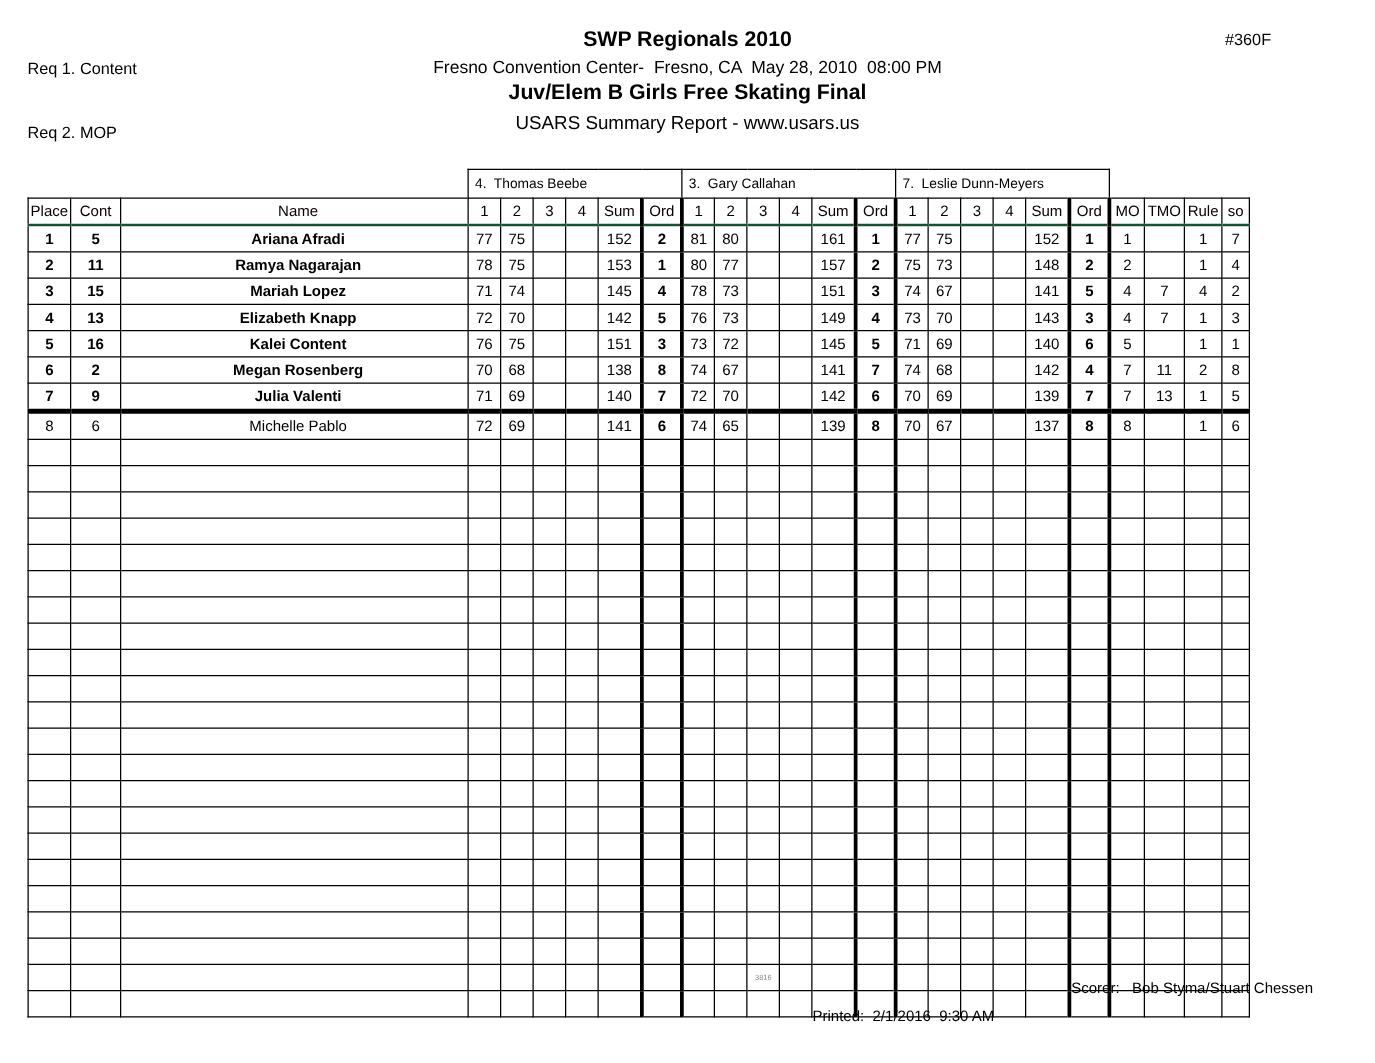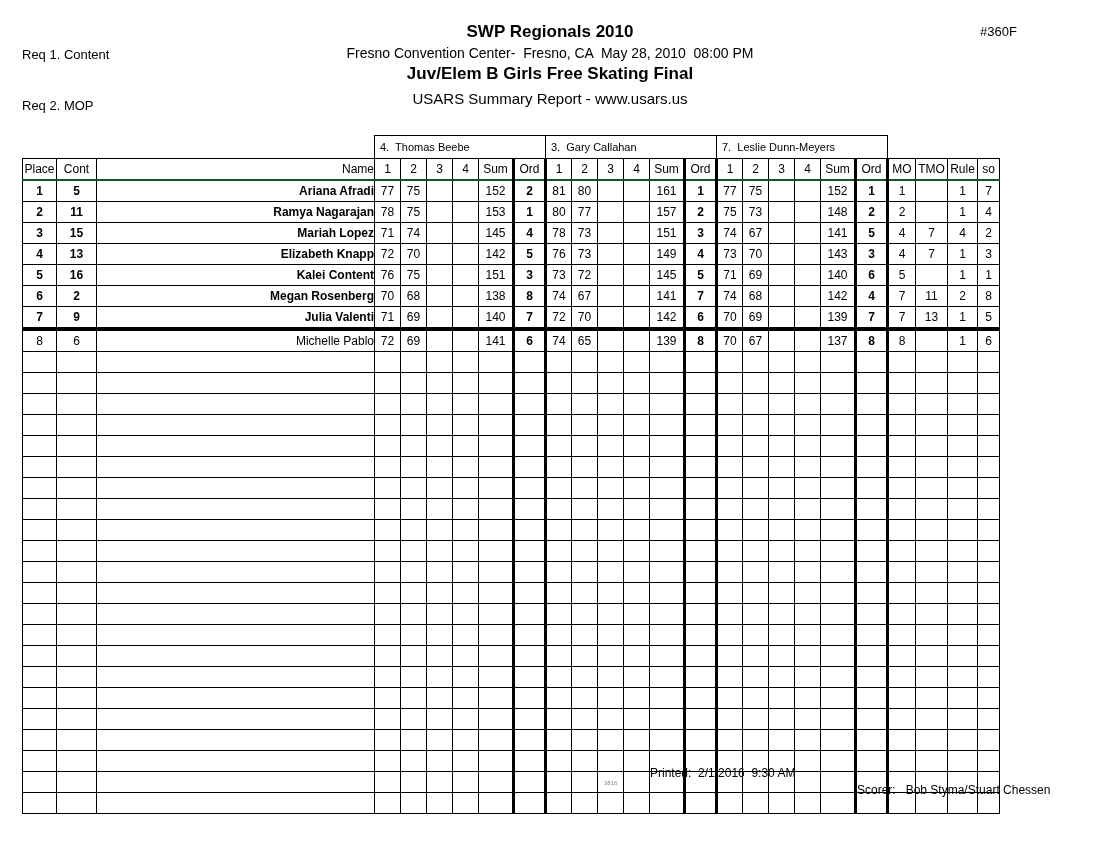--- a/index.html
+++ b/index.html
@@ -22,27 +22,27 @@
   }
   td {
     border:1px solid #000; height:20px; padding:0;
     font-size:12px; text-align:center; vertical-align:middle;
     overflow:hidden; white-space:pre;
   }
   tr.jrow td { height:22px; }
   td.nb   { border:none; }
   td.jbox { text-align:left; padding-left:5px; font-size:11px; }
   td.hd   { border-bottom:2px solid #14532d; }
-  td.name { text-align:right; padding-left:6px; }
+  td.name { text-align:center; padding-left:6px; }
   td.b    { font-weight:bold; }
   td.ordb { border-left:3px solid #000; border-right:3px solid #000; }
   tr.cut td { border-bottom:4px solid #000; }
 
   .stamp   { left:604px; top:780px; font-size:6px; color:#888; }
-  .printed { left:650px; top:766px; font-size:12px; }
+  .printed { left:650px; top:806px; font-size:12px; }
   .scorer  { left:857px; top:783px; font-size:12px; }
 </style>
 </head>
 <body>
 
 <div class="abs req">
   <div>Req 1. Content</div>
   <div>Req 2. MOP</div>
 </div>
 

